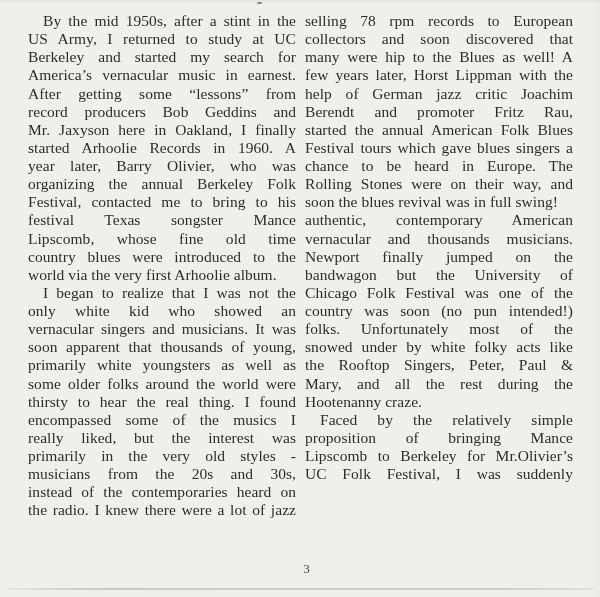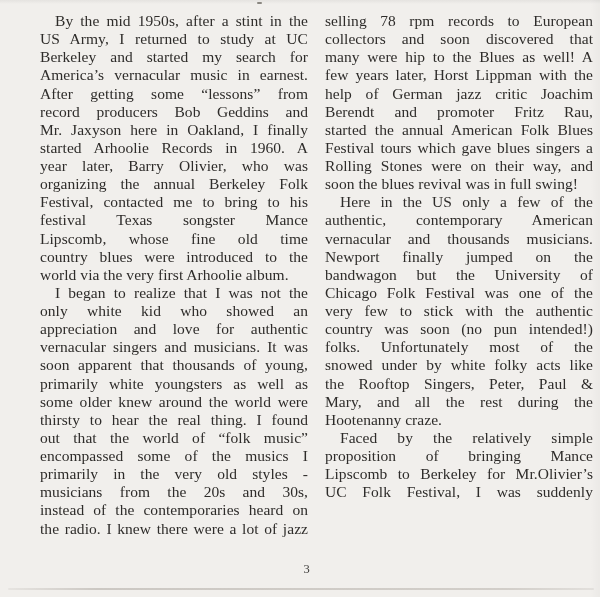--- a/index.html
+++ b/index.html
@@ -26,24 +26,24 @@
     position: absolute;
     left: 257px;
     top: 2px;
     width: 5px;
     height: 2px;
     background: #8a8781;
     border-radius: 1px;
   }
   .columns {
     position: absolute;
-    left: 40px;
+    left: 28px;
     top: 12px;
     display: flex;
-    gap: 17px;
+    gap: 9px;
   }
   .col {
     width: 268px;
   }
   .line {
     font-size: 15.5px;
     line-height: 18.12px;
     color: #2e2c2a;
     text-align: justify;
     text-align-last: justify;
@@ -92,51 +92,49 @@
         <div class="line">started Arhoolie Records in 1960. A</div>
         <div class="line">year later, Barry Olivier, who was</div>
         <div class="line">organizing the annual Berkeley Folk</div>
         <div class="line">Festival, contacted me to bring to his</div>
         <div class="line">festival Texas songster Mance</div>
         <div class="line">Lipscomb, whose fine old time</div>
         <div class="line">country blues were introduced to the</div>
         <div class="line no-stretch">world via the very first Arhoolie album.</div>
         <div class="line indent">I began to realize that I was not the</div>
         <div class="line">only white kid who showed an</div>
-        <div class="line">appreciation and love for authentic</div>
         <div class="line">vernacular singers and musicians. It was</div>
         <div class="line">soon apparent that thousands of young,</div>
         <div class="line">primarily white youngsters as well as</div>
-        <div class="line">some older knew around the world were</div>
+        <div class="line">some older folks around the world were</div>
         <div class="line">thirsty to hear the real thing. I found</div>
-        <div class="line">out that the world of “folk music”</div>
         <div class="line">encompassed some of the musics I</div>
+        <div class="line">really liked, but the interest was</div>
         <div class="line">primarily in the very old styles -</div>
         <div class="line">musicians from the 20s and 30s,</div>
         <div class="line">instead of the contemporaries heard on</div>
         <div class="line">the radio. I knew there were a lot of jazz</div>
       </div>
     <div class="col">
         <div class="line">selling 78 rpm records to European</div>
         <div class="line">collectors and soon discovered that</div>
         <div class="line">many were hip to the Blues as well! A</div>
         <div class="line">few years later, Horst Lippman with the</div>
         <div class="line">help of German jazz critic Joachim</div>
         <div class="line">Berendt and promoter Fritz Rau,</div>
         <div class="line">started the annual American Folk Blues</div>
         <div class="line">Festival tours which gave blues singers a</div>
+        <div class="line">chance to be heard in Europe. The</div>
         <div class="line">Rolling Stones were on their way, and</div>
         <div class="line no-stretch">soon the blues revival was in full swing!</div>
-        <div class="line indent">Here in the US only a few of the</div>
         <div class="line">authentic, contemporary American</div>
         <div class="line">vernacular and thousands musicians.</div>
         <div class="line">Newport finally jumped on the</div>
         <div class="line">bandwagon but the University of</div>
         <div class="line">Chicago Folk Festival was one of the</div>
-        <div class="line">very few to stick with the authentic</div>
         <div class="line">country was soon (no pun intended!)</div>
         <div class="line">folks. Unfortunately most of the</div>
         <div class="line">snowed under by white folky acts like</div>
         <div class="line">the Rooftop Singers, Peter, Paul &amp;</div>
         <div class="line">Mary, and all the rest during the</div>
         <div class="line no-stretch">Hootenanny craze.</div>
         <div class="line indent">Faced by the relatively simple</div>
         <div class="line">proposition of bringing Mance</div>
         <div class="line">Lipscomb to Berkeley for Mr.Olivier’s</div>
         <div class="line">UC Folk Festival, I was suddenly</div>

